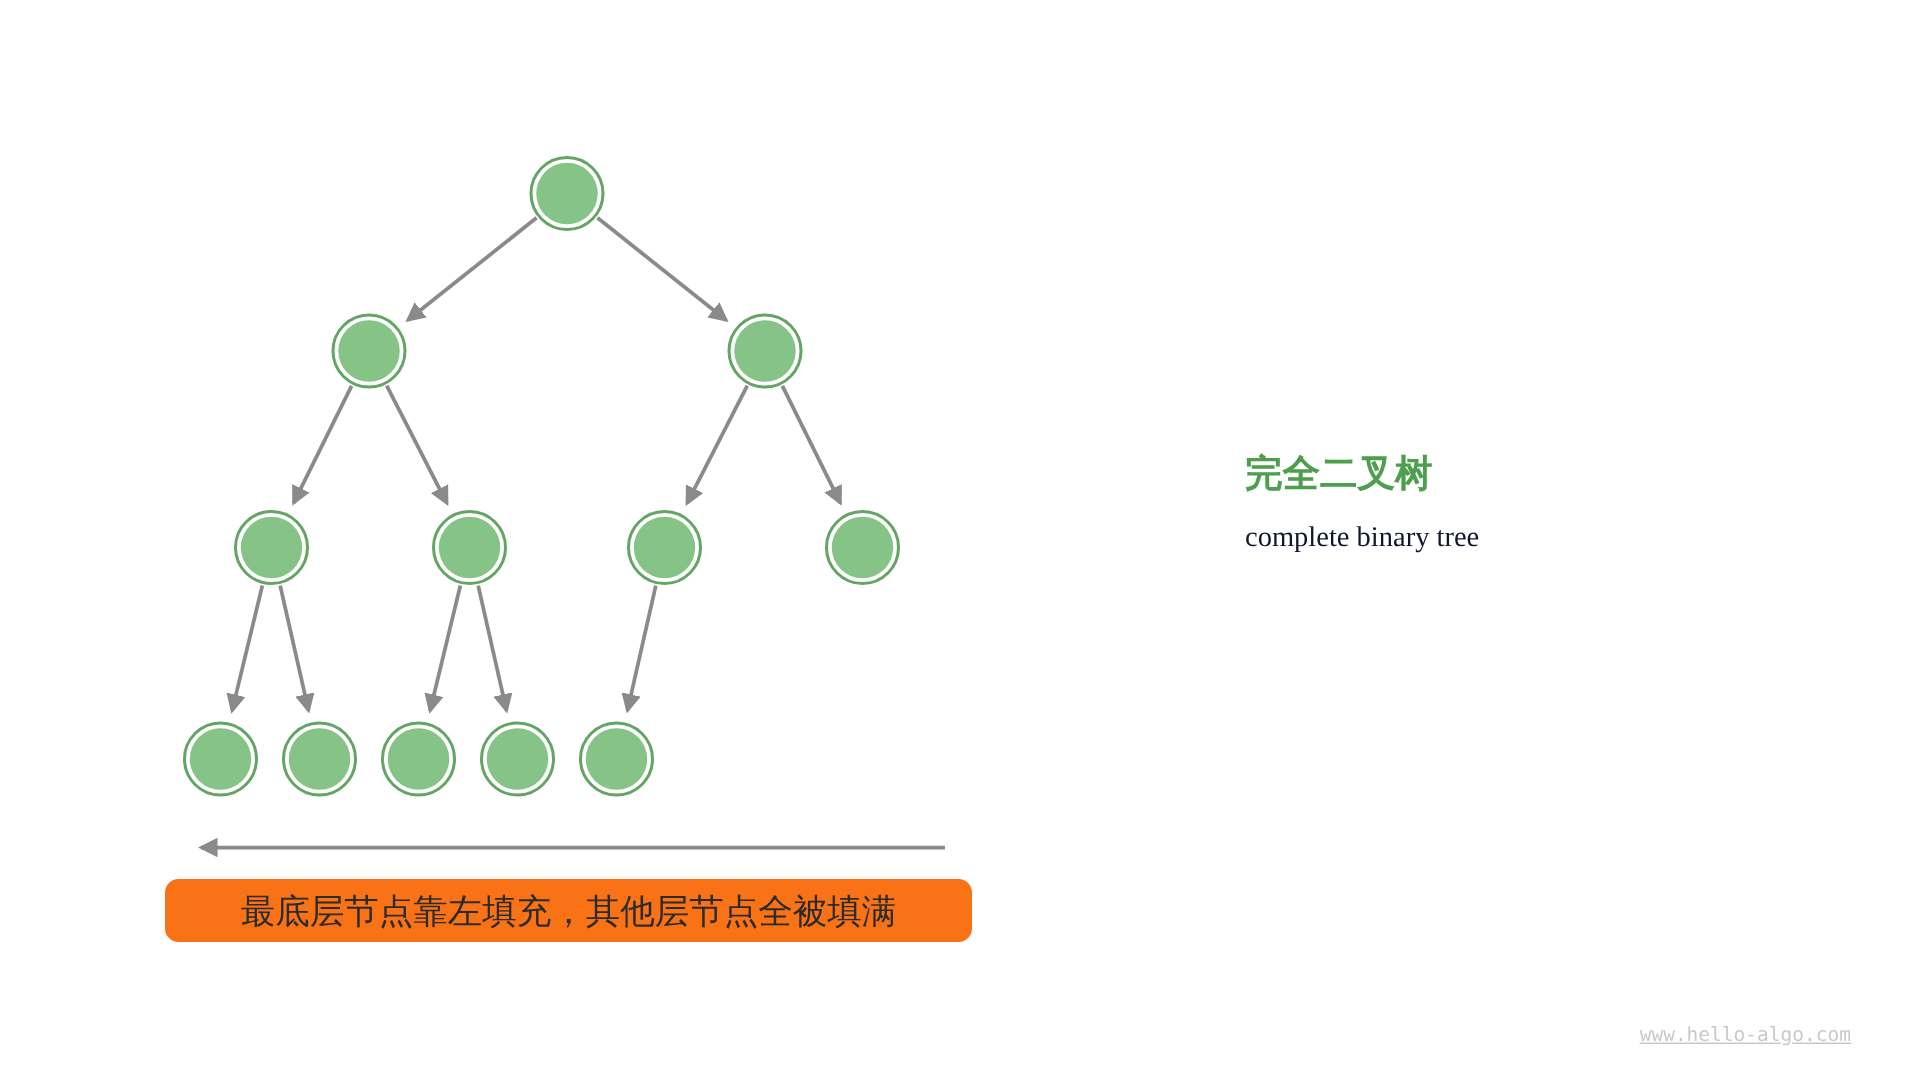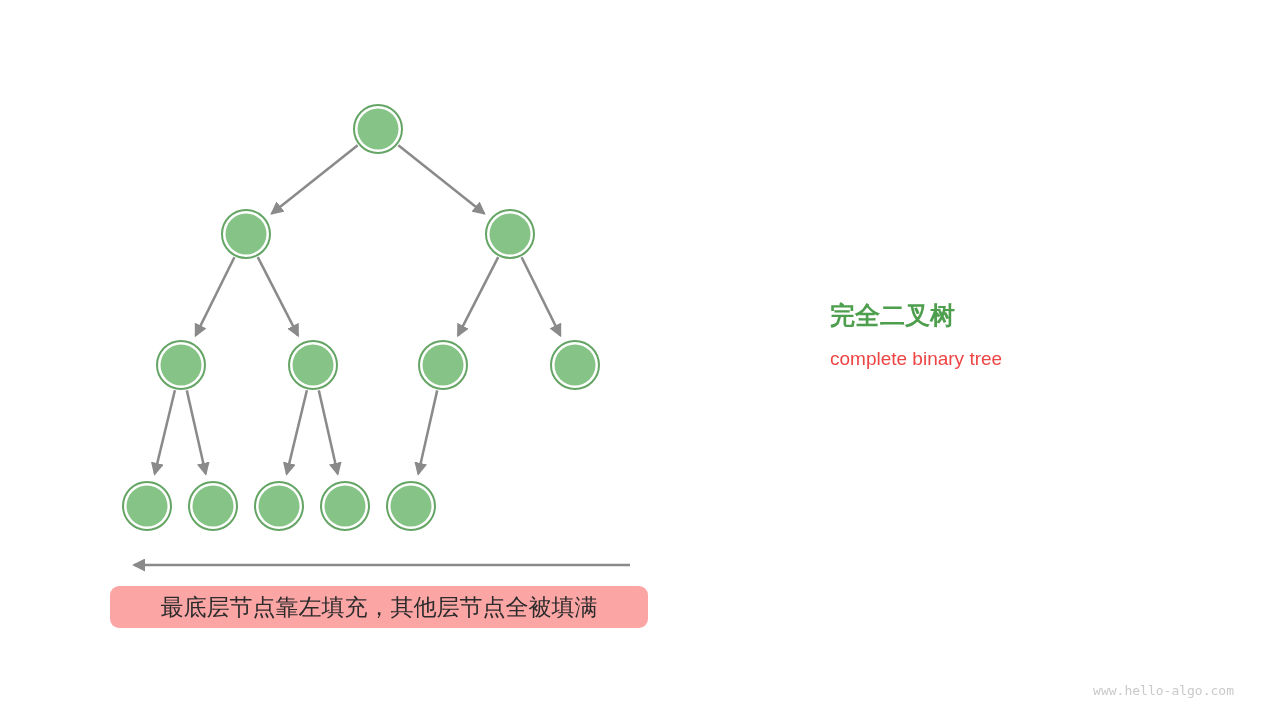--- a/index.html
+++ b/index.html
@@ -21,52 +21,53 @@
     top: 0;
   }
   .caption {
     position: absolute;
     left: 110px;
     top: 586px;
     width: 538px;
     height: 42px;
     line-height: 42px;
     text-align: center;
-    background: #fca5a5;
+    background: #f97316;
     color: #2b2b2b;
     font-size: 23px;
     border-radius: 9px;
     white-space: nowrap;
   }
   .legend {
     position: absolute;
     left: 830px;
     top: 299px;
     width: 280px;
     text-align: left;
   }
   .legend-title {
     font-size: 25px;
     font-weight: bold;
     color: #4d9e4d;
   }
   .legend-subtitle {
     margin-top: 16px;
     font-size: 19px;
-    color: #ef4444;
-    font-family: Liberation Sans, sans-serif;
+    color: #0f172a;
+    font-family: Liberation Serif, serif;
     white-space: nowrap;
   }
   .watermark {
     position: absolute;
     right: 46px;
     bottom: 22px;
     font-size: 13px;
     color: #c9c9c9;
     font-family: "DejaVu Sans Mono", "Liberation Mono", monospace;
+    text-decoration: underline;
   }
 </style>
 </head>
 <body>
 
 <div class="stage">
 
   <svg id="tree-svg" class="tree-svg" width="1280" height="720" xmlns="http://www.w3.org/2000/svg">
       <defs>
         <marker id="ah" viewBox="0 0 10 10" refX="8.5" refY="5" markerWidth="13" markerHeight="13" markerUnits="userSpaceOnUse" orient="auto">

